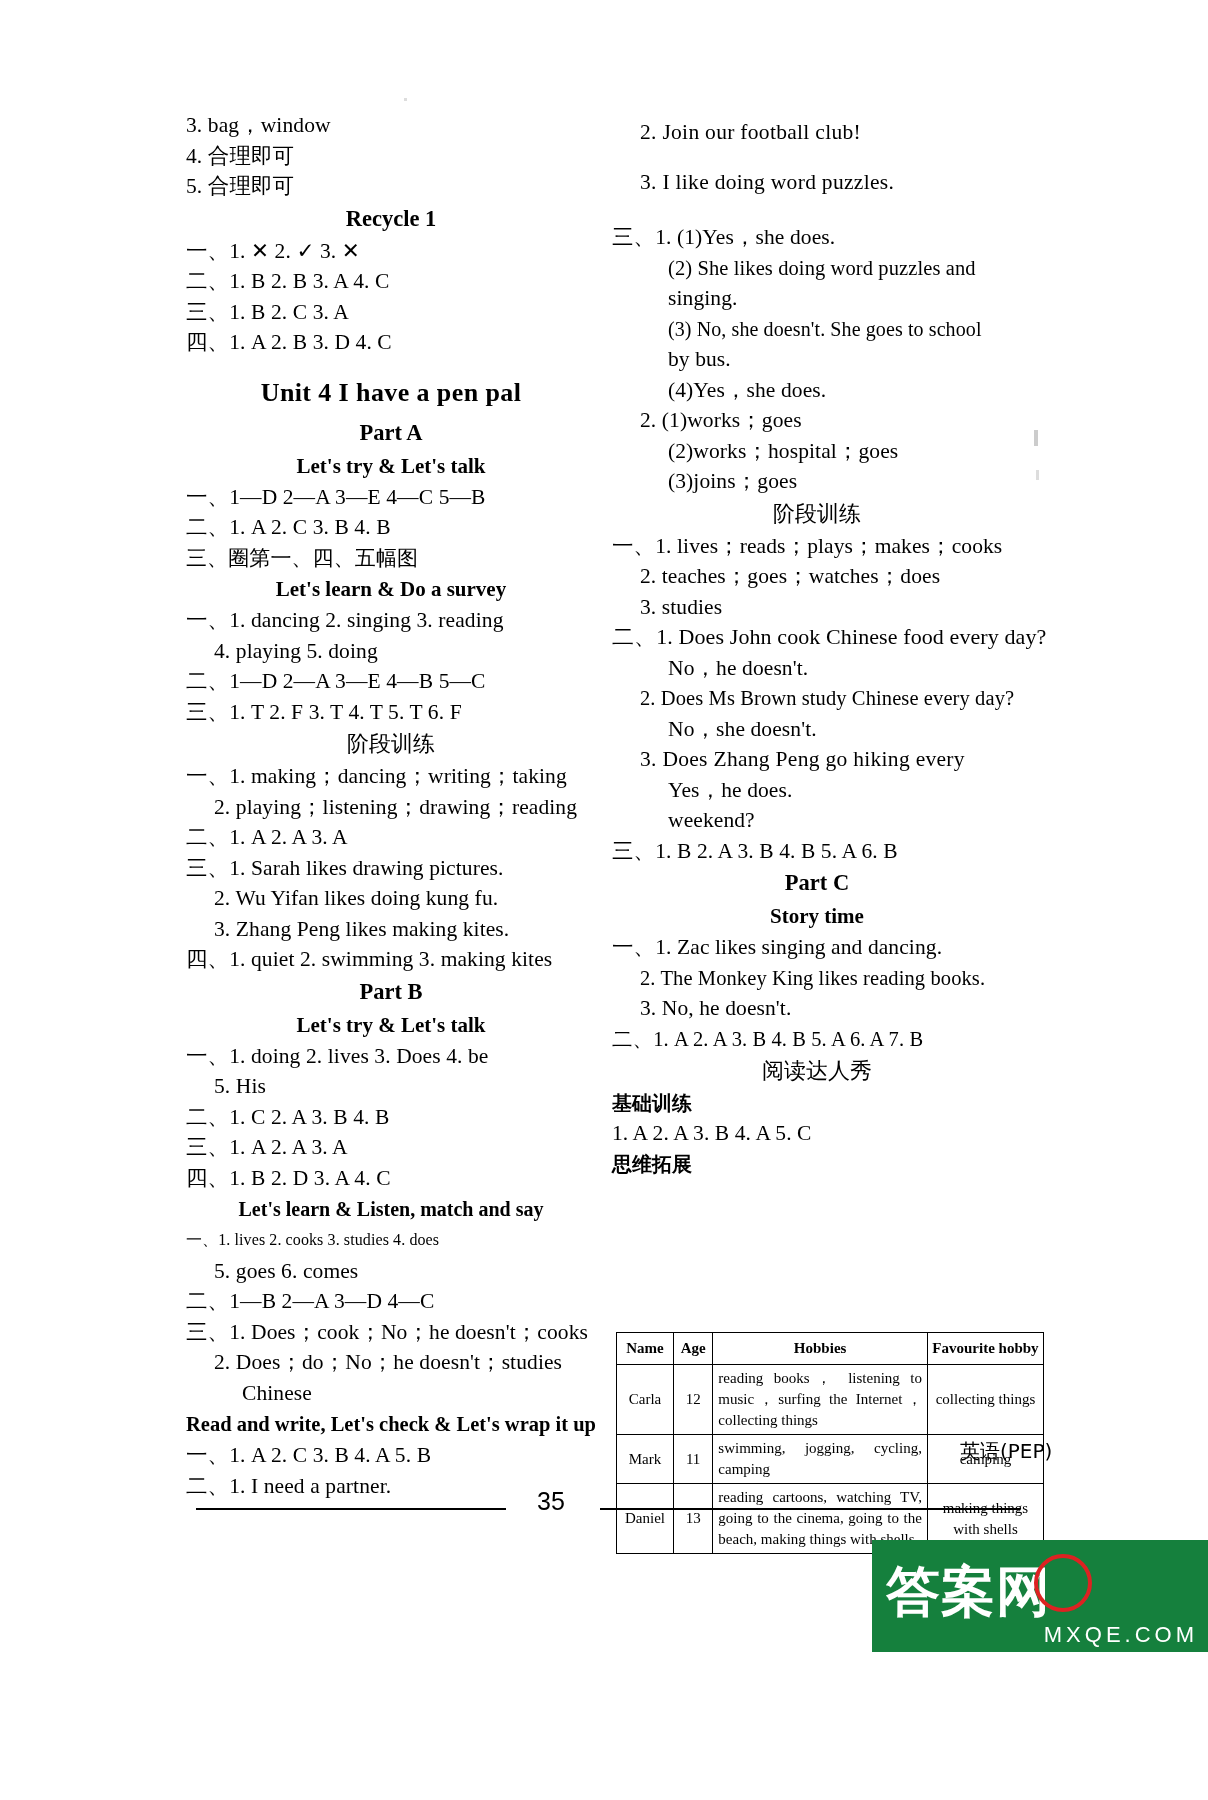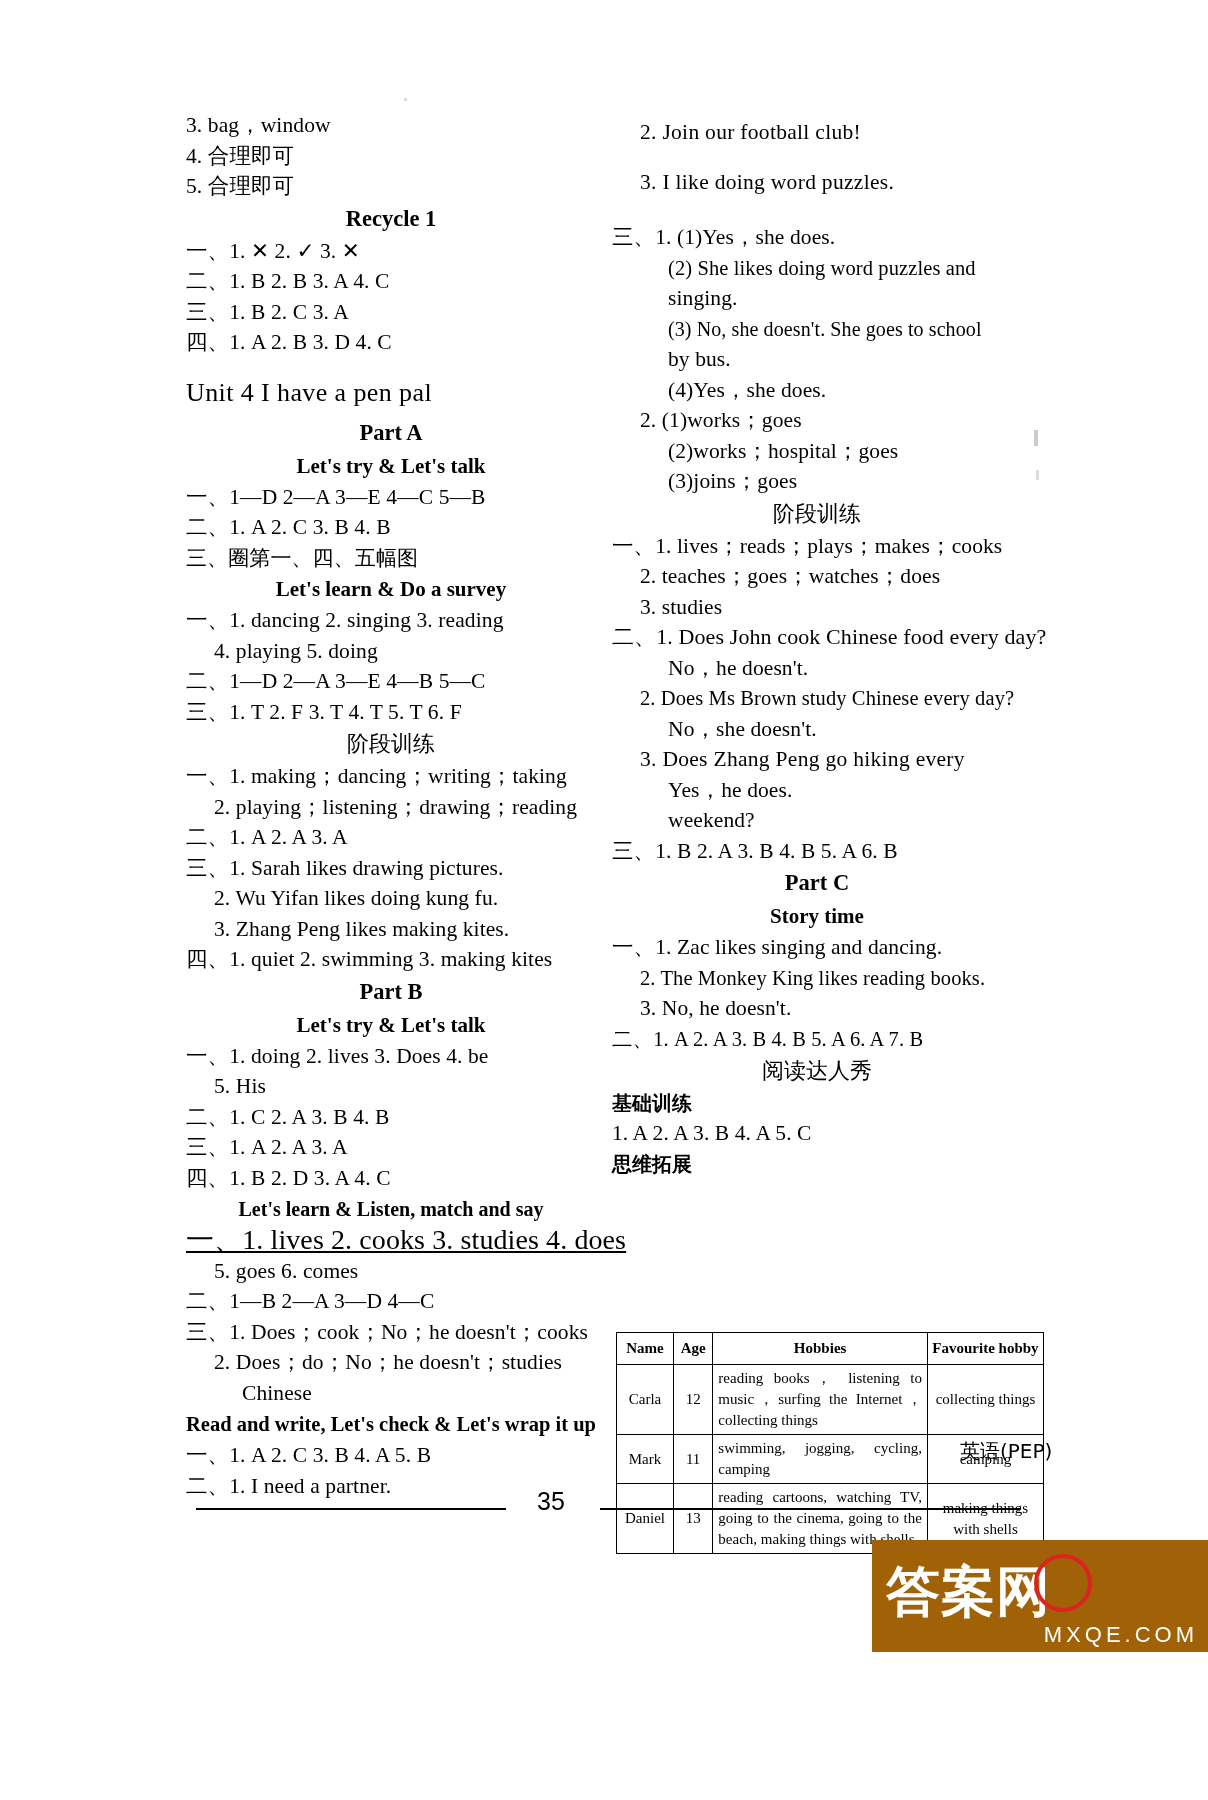--- a/index.html
+++ b/index.html
@@ -29,22 +29,22 @@
     font-size:21.5px;
     line-height:30.5px;
     white-space:nowrap;
     letter-spacing:0.1px;
   }
   .indent1 { padding-left:28px; }
   .indent2 { padding-left:56px; }
 
   .unit-title {
     font-size:26px;
-    font-weight:normal;
-    text-align:left;
+    font-weight:bold;
+    text-align:center;
     line-height:46px;
     letter-spacing:0.4px;
     white-space:nowrap;
   }
   .part-head {
     font-size:22.5px;
     font-weight:bold;
     text-align:center;
     line-height:34px;
   }
@@ -135,21 +135,21 @@
     left:960px; top:1438px;
     font-size:20px;
     font-family:"DejaVu Sans", sans-serif;
   }
 
   
   .wm {
     position:absolute;
     left:872px; top:1540px;
     width:336px; height:112px;
-    background:#a16207;
+    background:#15803d;
     overflow:hidden;
   }
   .wm-txt {
     position:absolute;
     left:14px; top:16px;
     font-size:54px;
     font-weight:bold;
     color:#fff;
     font-family:"DejaVu Sans", sans-serif;
     letter-spacing:1px;
@@ -208,21 +208,21 @@
     <div class="ln indent1">3. Zhang Peng likes making kites.</div>
     <div class="ln">四、1. quiet   2. swimming   3. making kites</div>
     <div class="part-head">Part B</div>
     <div class="sub-head">Let's try &amp; Let's talk</div>
     <div class="ln">一、1. doing   2. lives   3. Does   4. be</div>
     <div class="ln indent1">5. His</div>
     <div class="ln">二、1. C   2. A   3. B   4. B</div>
     <div class="ln">三、1. A   2. A   3. A</div>
     <div class="ln">四、1. B   2. D   3. A   4. C</div>
     <div class="sub-head" style="font-size:20px;">Let's learn &amp; Listen, match and say</div>
-    <div class="ln" style="font-size:28px;text-decoration:underline;">一、1. lives   2. cooks   3. studies   4. does</div>
+    <div class="ln" style="font-size:16px;">一、1. lives   2. cooks   3. studies   4. does</div>
     <div class="ln indent1">5. goes   6. comes</div>
     <div class="ln">二、1—B   2—A   3—D   4—C</div>
     <div class="ln">三、1. Does；cook；No；he doesn't；cooks</div>
     <div class="ln indent1">2. Does；do；No；he doesn't；studies</div>
     <div class="ln indent2">Chinese</div>
     <div class="sub-head-left" style="font-size:20.5px;">Read and write, Let's check &amp; Let's wrap it up</div>
     <div class="ln">一、1. A   2. C   3. B   4. A   5. B</div>
     <div class="ln">二、1. I   need   a   partner.</div>
   </div>
 

